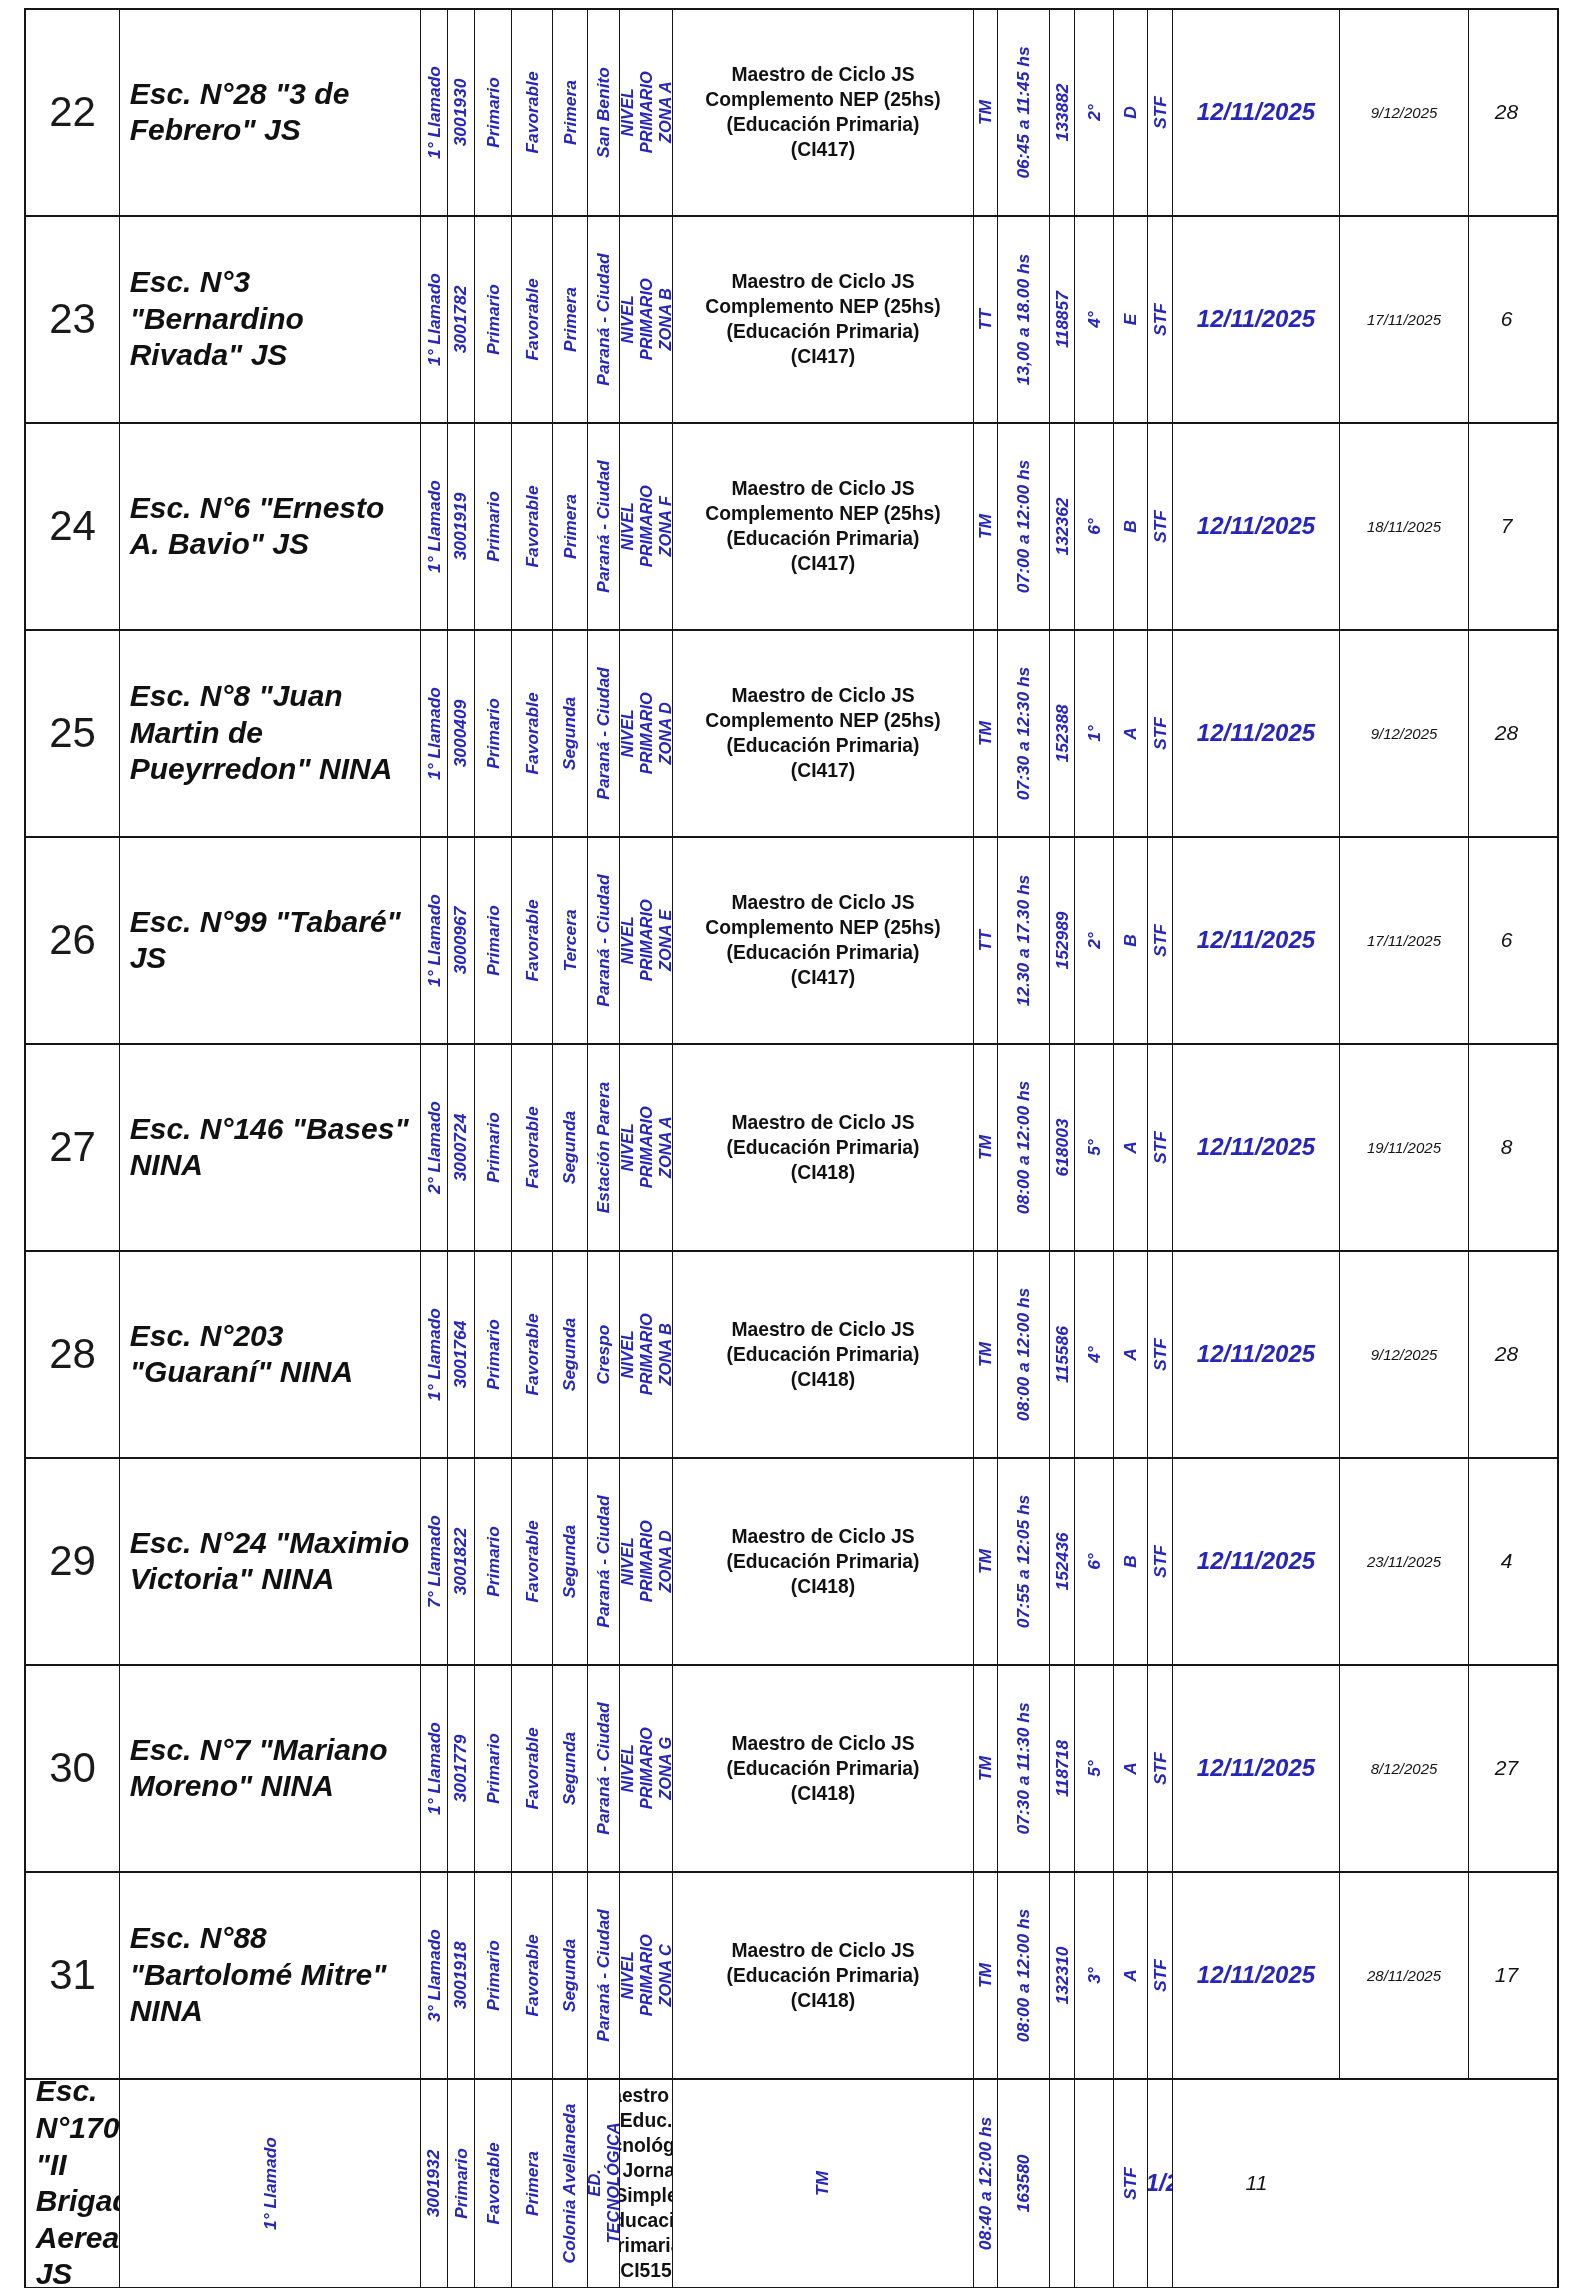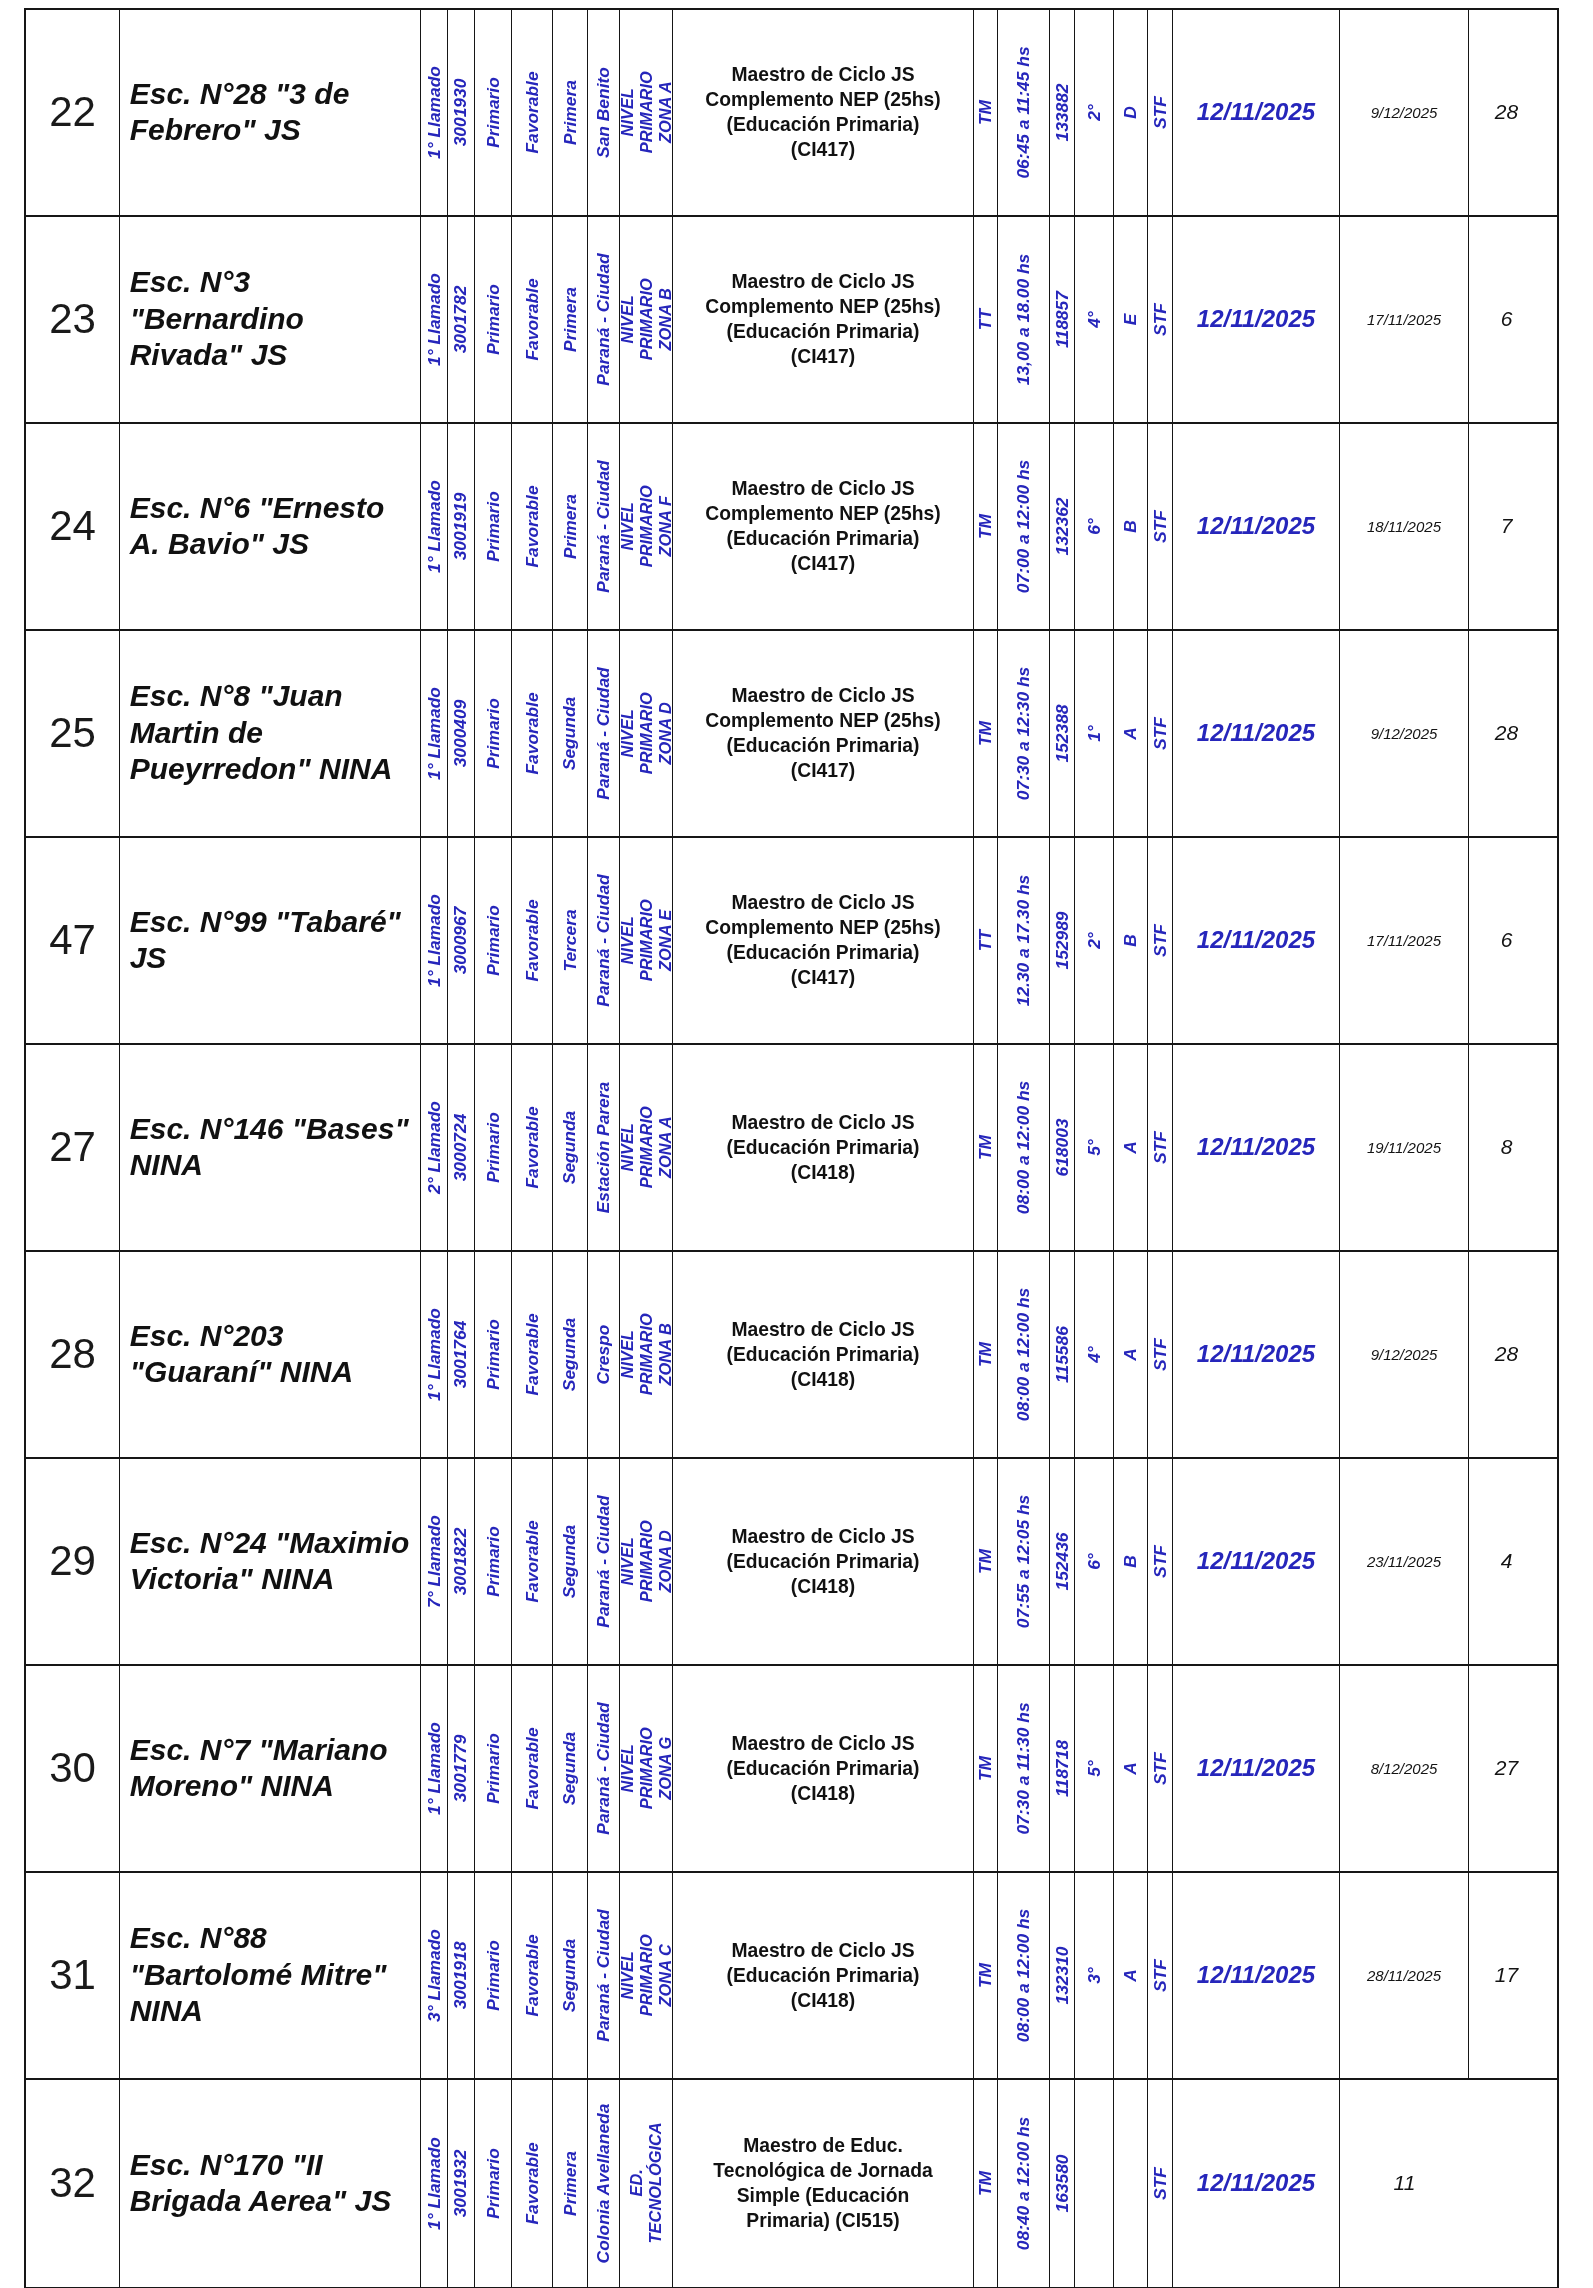--- a/index.html
+++ b/index.html
@@ -274,21 +274,21 @@
           <span class="vtext">A</span>
         </div>
     <div class="cell vcell">
           <span class="vtext">STF</span>
         </div>
     <div class="cell c-fecha1">12/11/2025</div>
     <div class="cell c-fecha2">9/12/2025</div>
     <div class="cell c-dias">28</div>
   </div>
       <div class="trow">
-    <div class="cell c-nro">47</div>
+    <div class="cell c-nro">26</div>
     <div class="cell c-escuela">Esc. N°99 "Tabaré" JS</div>
     <div class="cell vcell">
           <span class="vtext">1° Llamado</span>
         </div>
     <div class="cell vcell">
           <span class="vtext">3000967</span>
         </div>
     <div class="cell vcell">
           <span class="vtext">Primario</span>
         </div>
@@ -575,21 +575,20 @@
           <span class="vtext">A</span>
         </div>
     <div class="cell vcell">
           <span class="vtext">STF</span>
         </div>
     <div class="cell c-fecha1">12/11/2025</div>
     <div class="cell c-fecha2">28/11/2025</div>
     <div class="cell c-dias">17</div>
   </div>
       <div class="trow">
-    <div class="cell c-nro">32</div>
     <div class="cell c-escuela">Esc. N°170 "II Brigada Aerea" JS</div>
     <div class="cell vcell">
           <span class="vtext">1° Llamado</span>
         </div>
     <div class="cell vcell">
           <span class="vtext">3001932</span>
         </div>
     <div class="cell vcell">
           <span class="vtext">Primario</span>
         </div>

